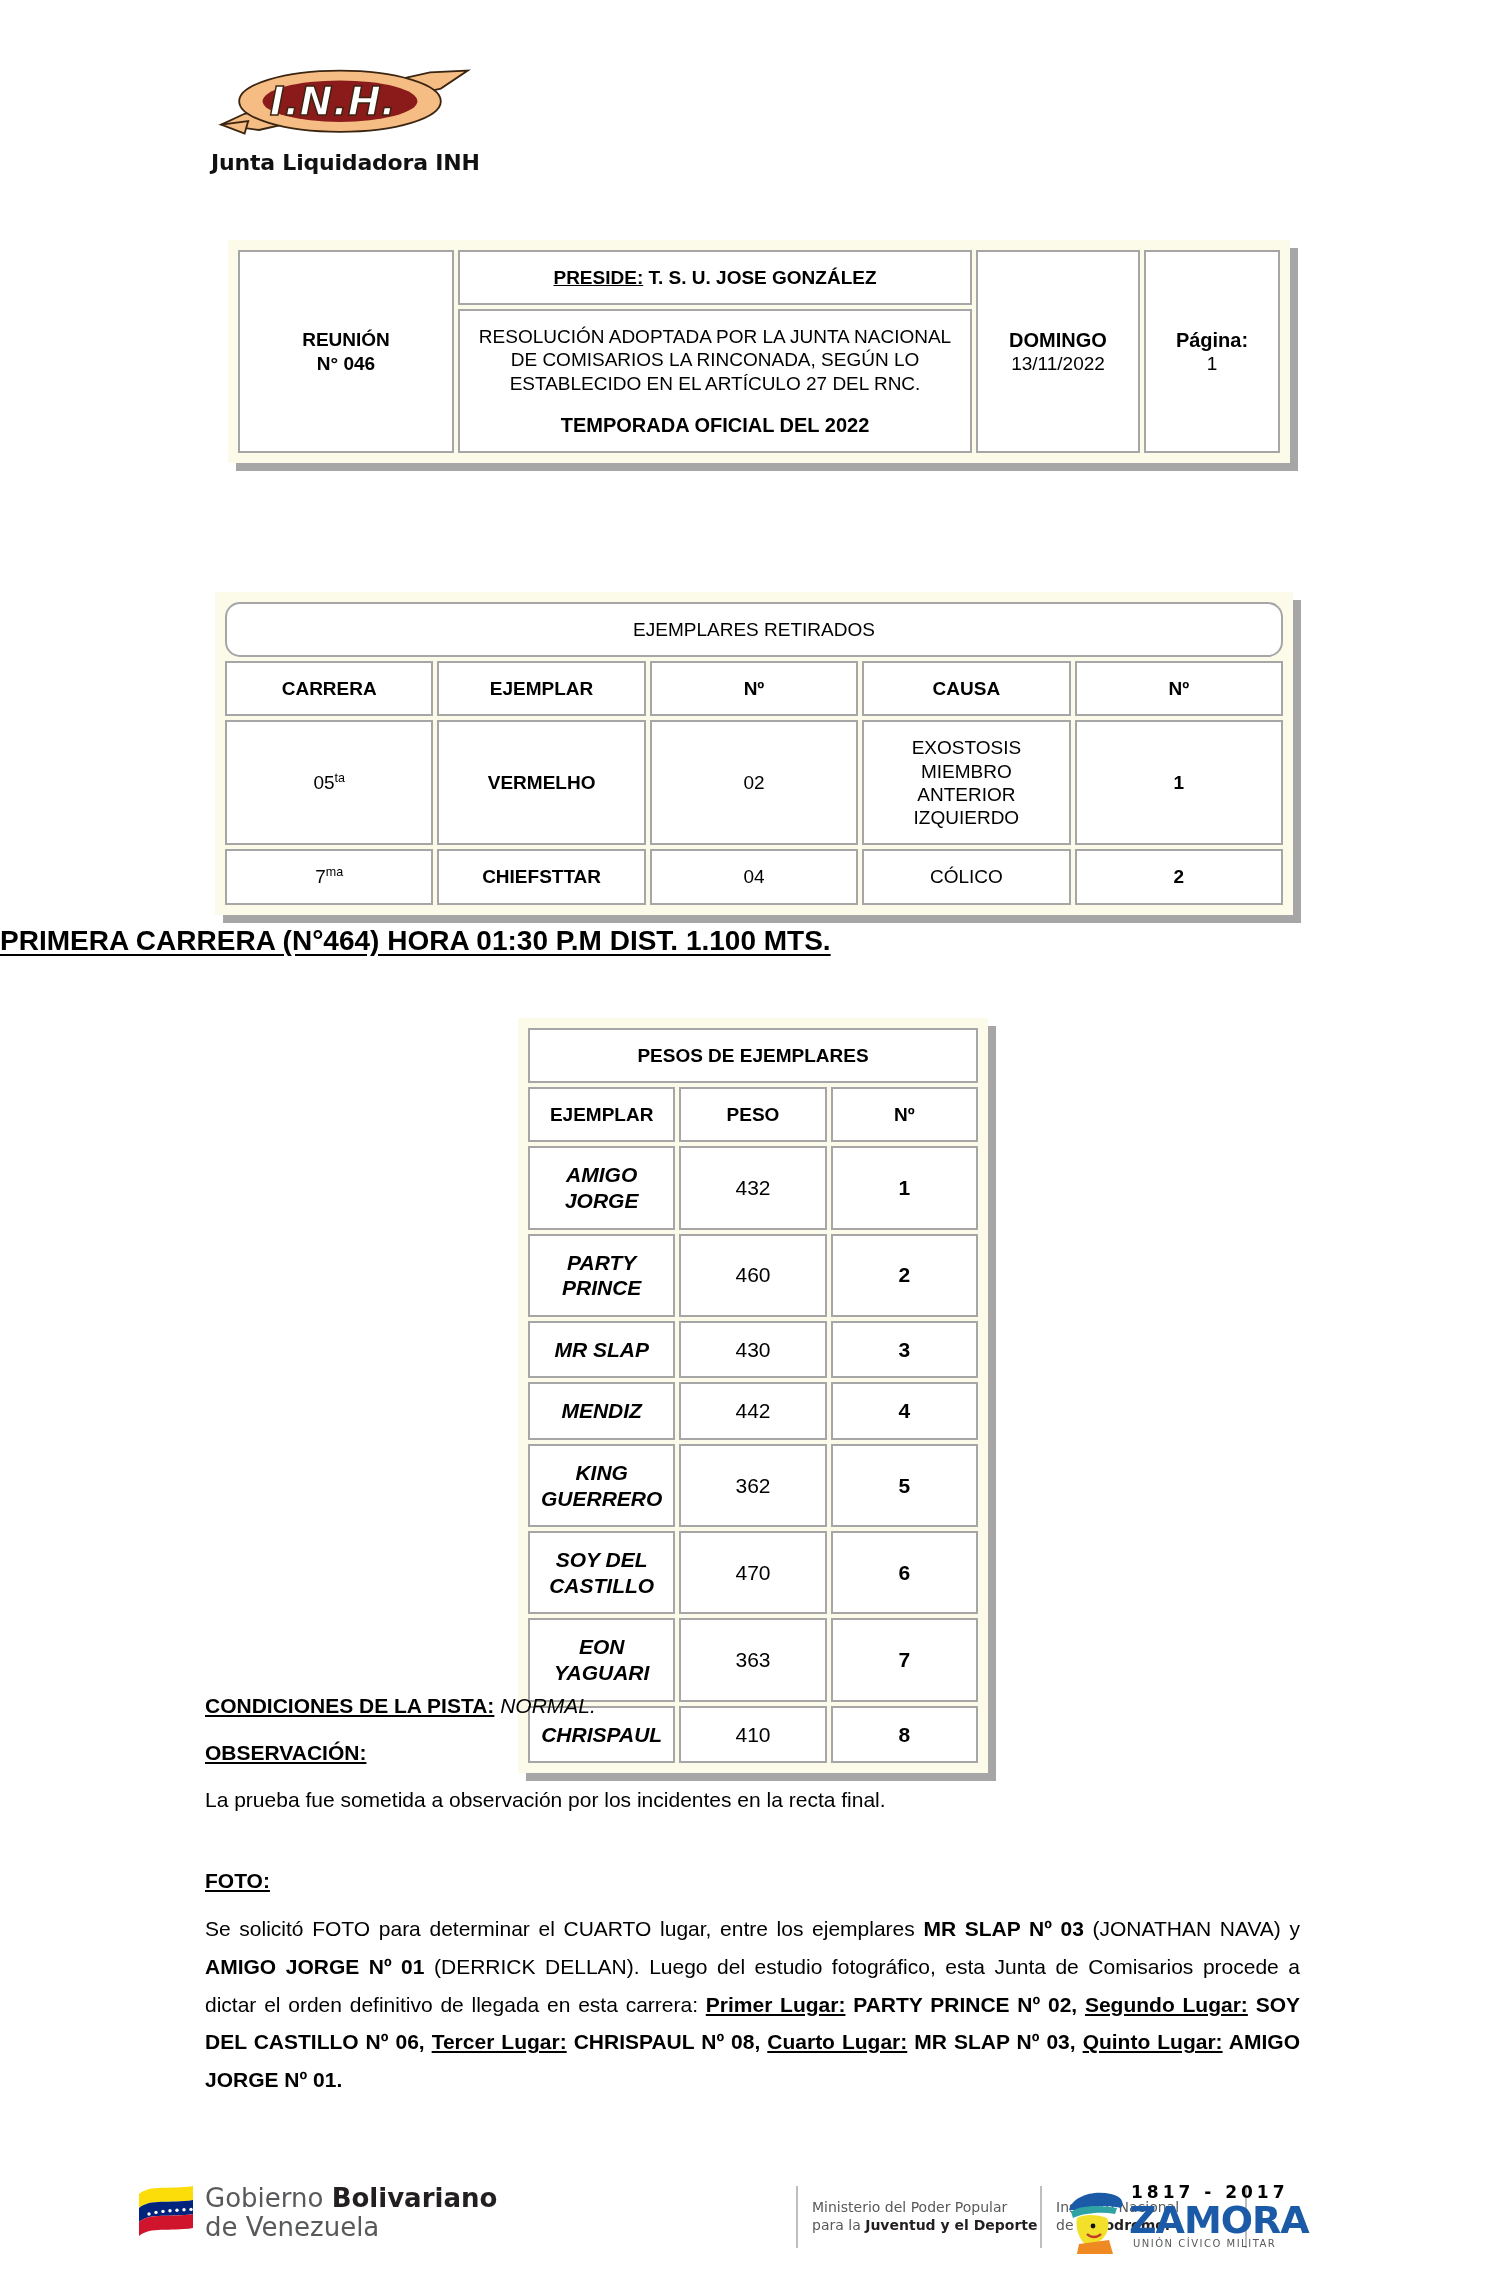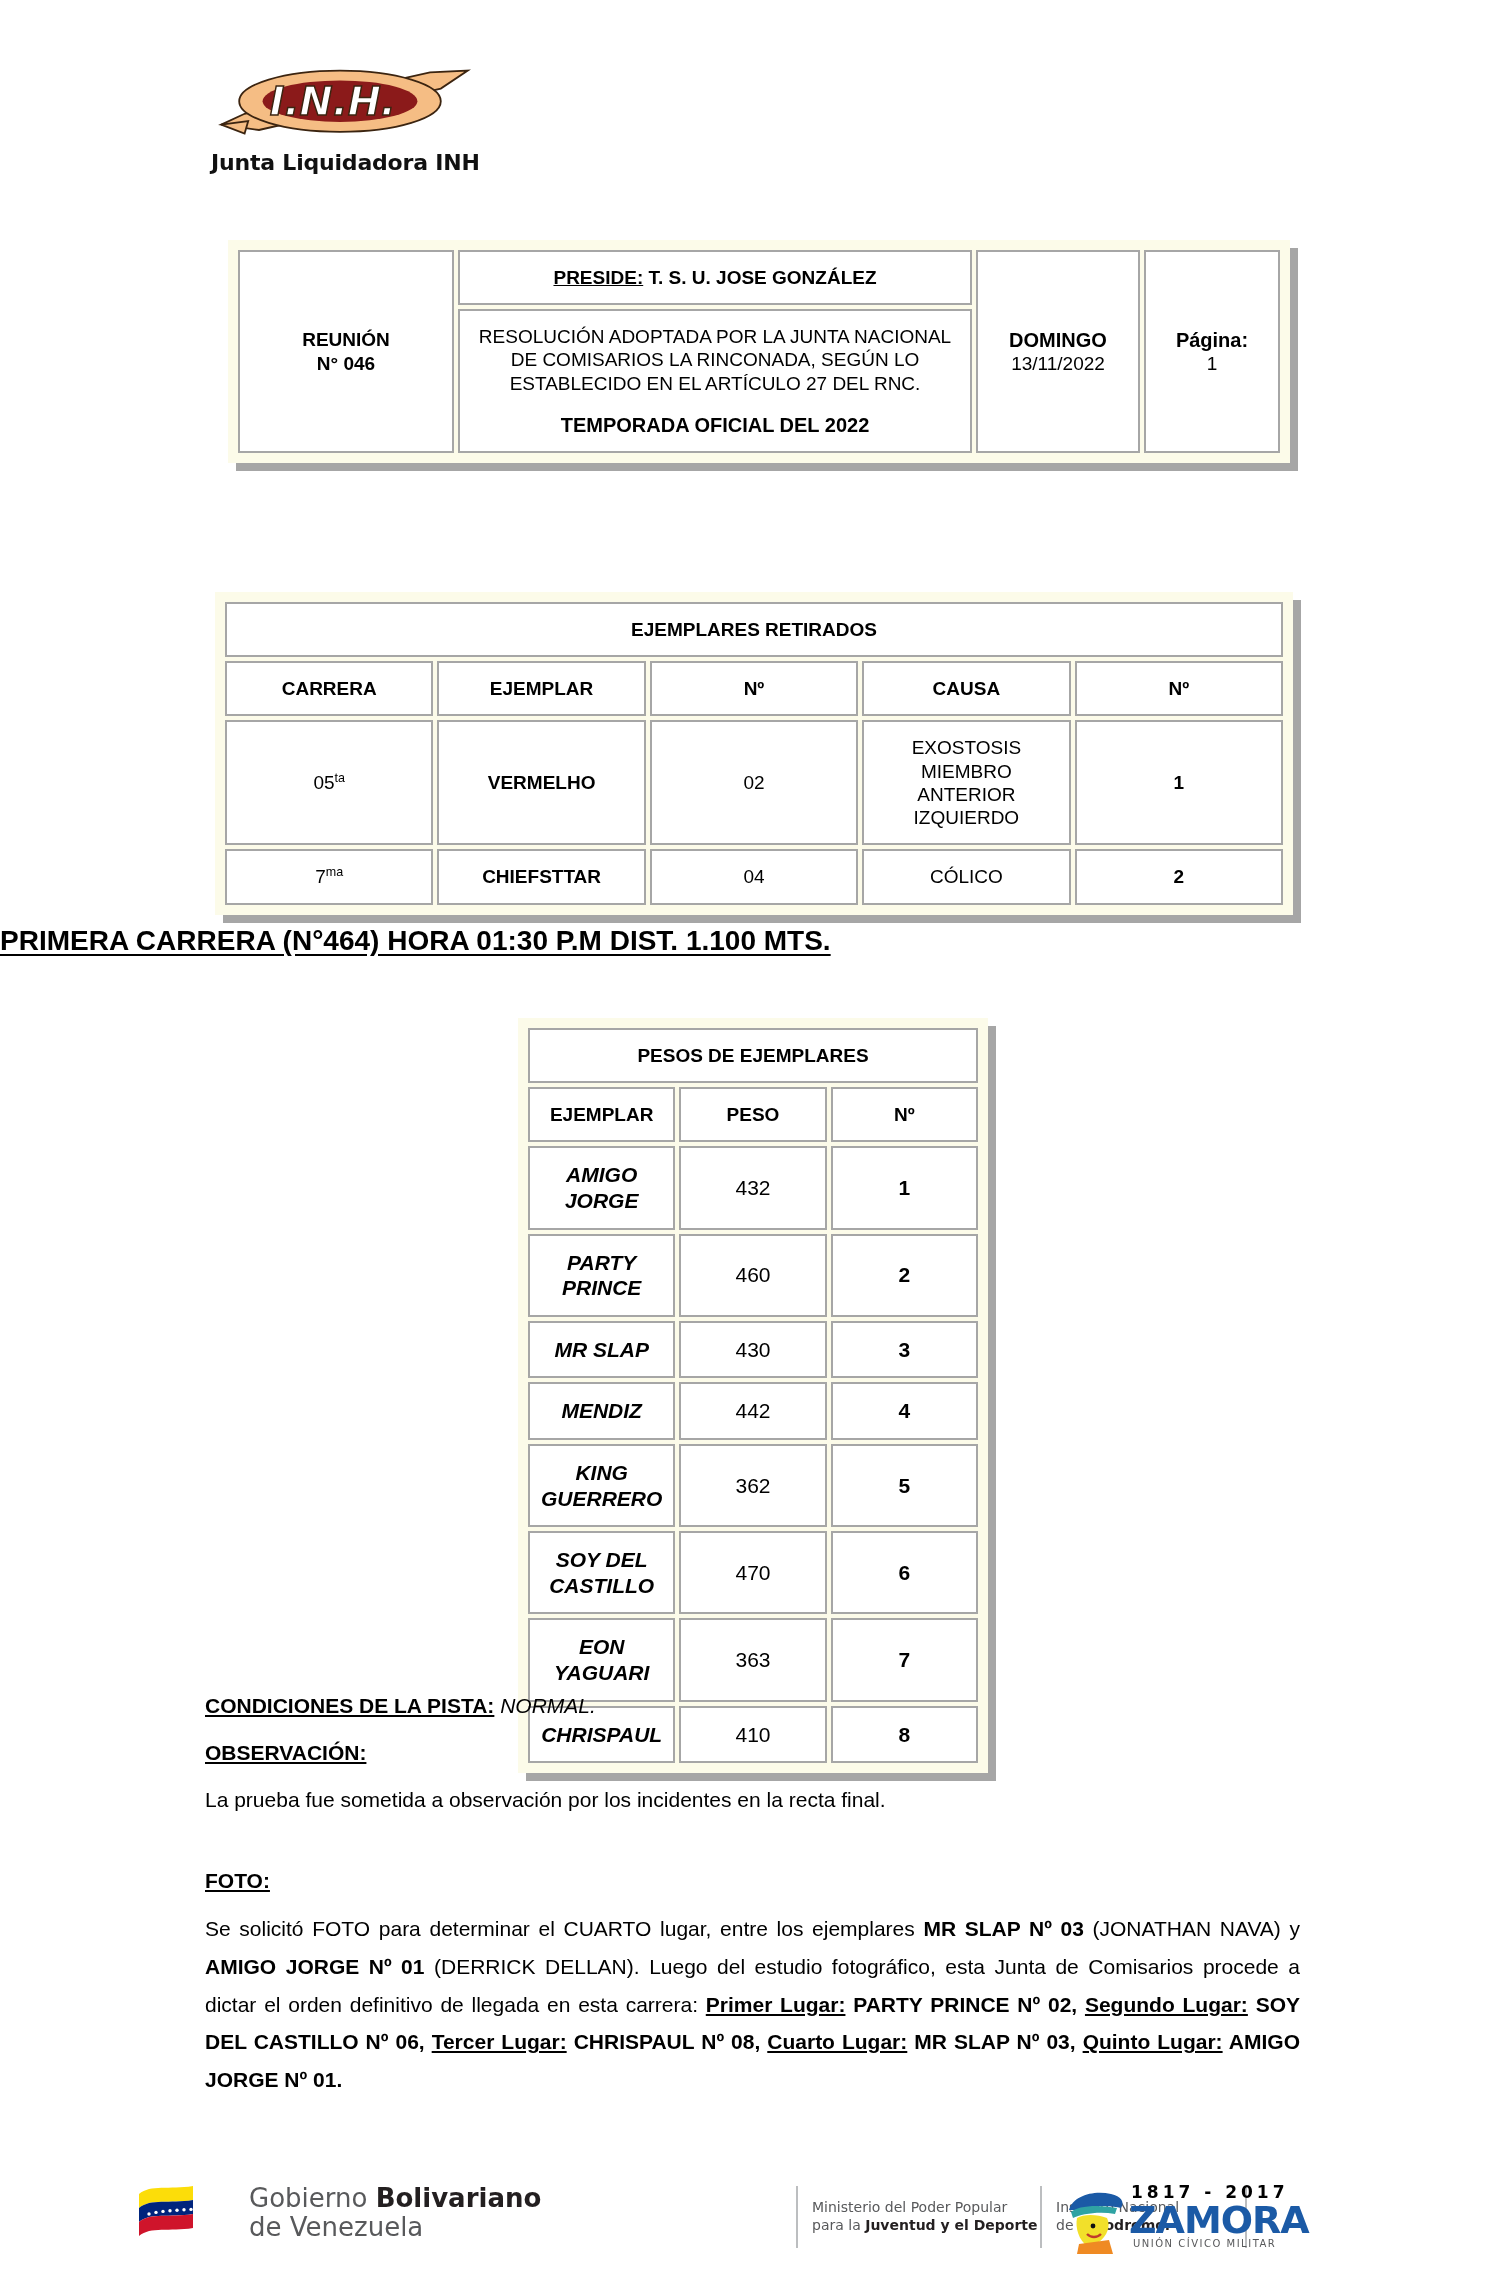--- a/index.html
+++ b/index.html
@@ -105,23 +105,24 @@
   .c-pagina b { font-size: 20px; }
 
   
   #retirados-table {
     left: 215px;
     top: 592px;
     width: 1078px;
   }
   #retirados-table table.doc { table-layout: fixed; }
   .rt-title {
-    font-weight: bold;
+    font-weight: normal;
     font-size: 21px;
     padding: 22px 6px 22px 6px;
+    border-radius: 15px;
   }
   .rt-head td { font-weight: bold; font-size: 21px; padding: 24px 4px; }
   .rt-body td { font-size: 21px; padding: 18px 4px; }
   .col-carrera { width: 148px; }
   .col-ejemplar { width: 176px; }
   .col-num { width: 60px; }
   .col-num2 { width: 60px; }
   .b { font-weight: bold; }
   sup.ord { font-size: 0.66em; vertical-align: super; }
 
@@ -182,21 +183,20 @@
     top: 2180px;
     width: 1500px;
     height: 110px;
   }
   .foot-gov {
     position: absolute;
     left: 135px;
     top: 4px;
     display: flex;
     align-items: center;
-    gap: 44px;
   }
   .flag-svg { width: 62px; height: 58px; display: block; }
   .gov-text {
     margin-left: 8px;
     font-family: "DejaVu Sans", sans-serif;
     font-size: 26px;
     line-height: 1.12;
     color: #58595b;
   }
   .gov-text b { color: #231f20; }

